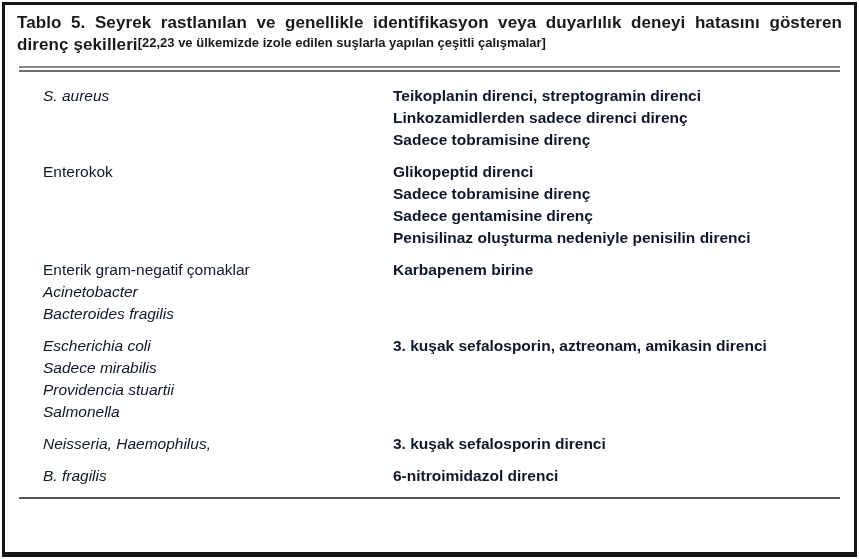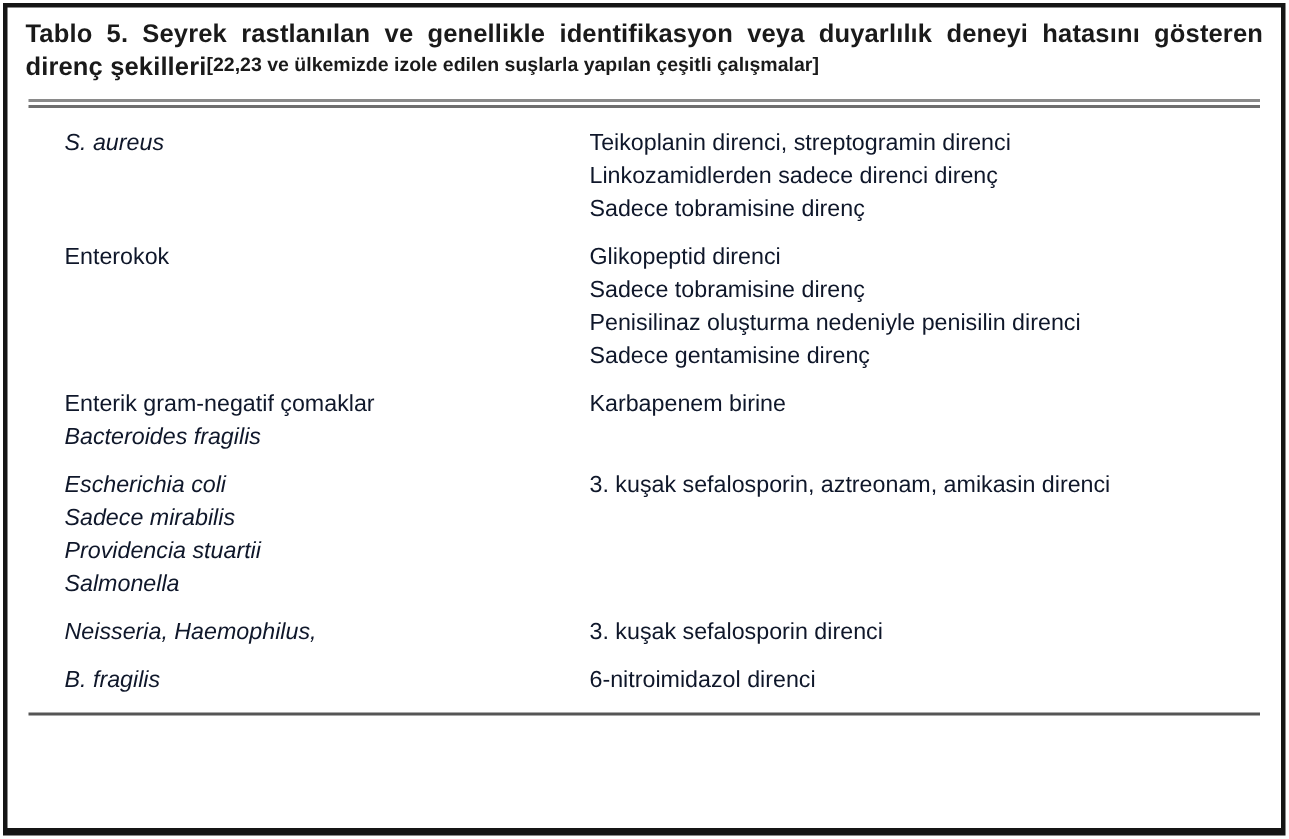--- a/index.html
+++ b/index.html
@@ -39,21 +39,21 @@
     border-bottom: 2px solid #6e6e6e;
   }
   .table {
     padding: 13px 0 0 26px;
   }
   .row {
     display: flex;
     margin-bottom: 10px;
   }
   .col-left { width: 350px; flex: 0 0 350px; }
-  .col-right { flex: 1; }
+  .col-right { flex: 1; font-weight: bold; }
   .line {
     font-size: 15.5px;
     line-height: 22px;
     color: #0f172a;
   }
   .italic { font-style: italic; }
   .bottom-rule {
     margin: 5px 2px 0 2px;
     border-top: 2px solid #555555;
     height: 0;
@@ -82,28 +82,29 @@
         </div>
       </div>
 
       <div class="row">
         <div class="col-left">
           <div class="line">Enterokok</div>
         </div>
         <div class="col-right">
           <div class="line">Glikopeptid direnci</div>
           <div class="line">Sadece tobramisine direnç</div>
+          <div class="line">Sadece gentamisine direnç</div>
           <div class="line">Penisilinaz oluşturma nedeniyle penisilin direnci</div>
-          <div class="line">Sadece gentamisine direnç</div>
         </div>
       </div>
 
       <div class="row">
         <div class="col-left">
           <div class="line">Enterik gram-negatif çomaklar</div>
+          <div class="line italic">Acinetobacter</div>
           <div class="line italic">Bacteroides fragilis</div>
         </div>
         <div class="col-right">
           <div class="line">Karbapenem birine</div>
         </div>
       </div>
 
       <div class="row">
         <div class="col-left">
           <div class="line italic">Escherichia coli</div>

